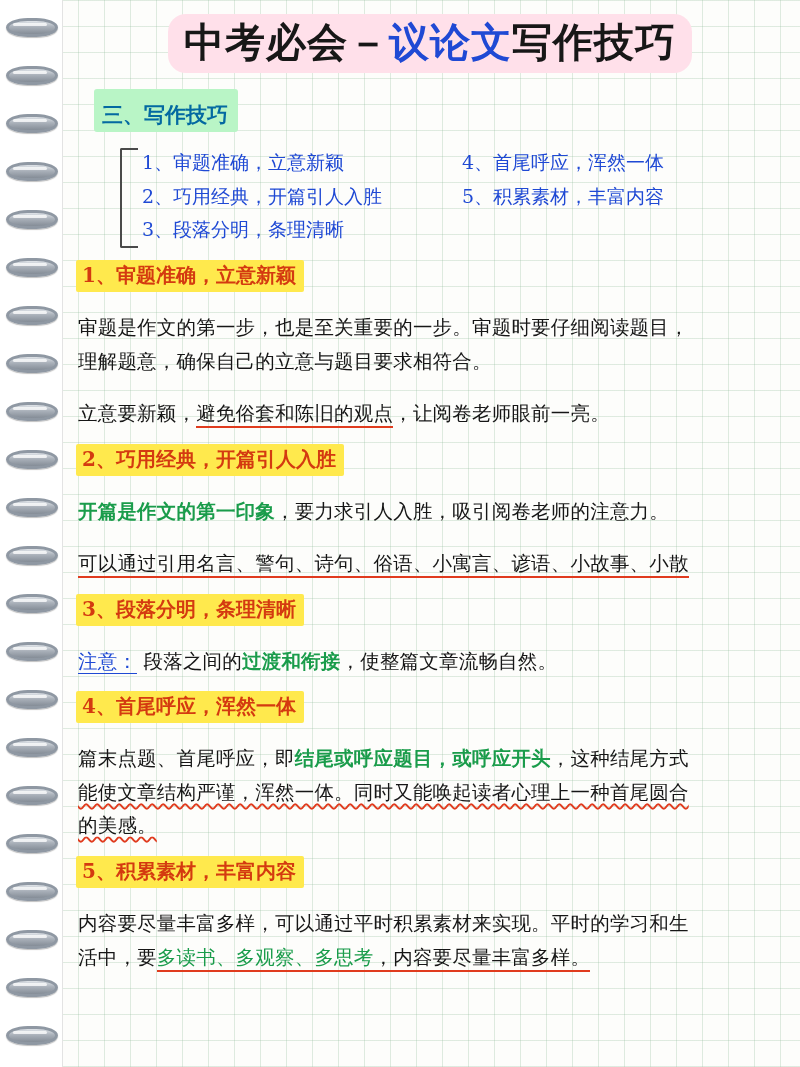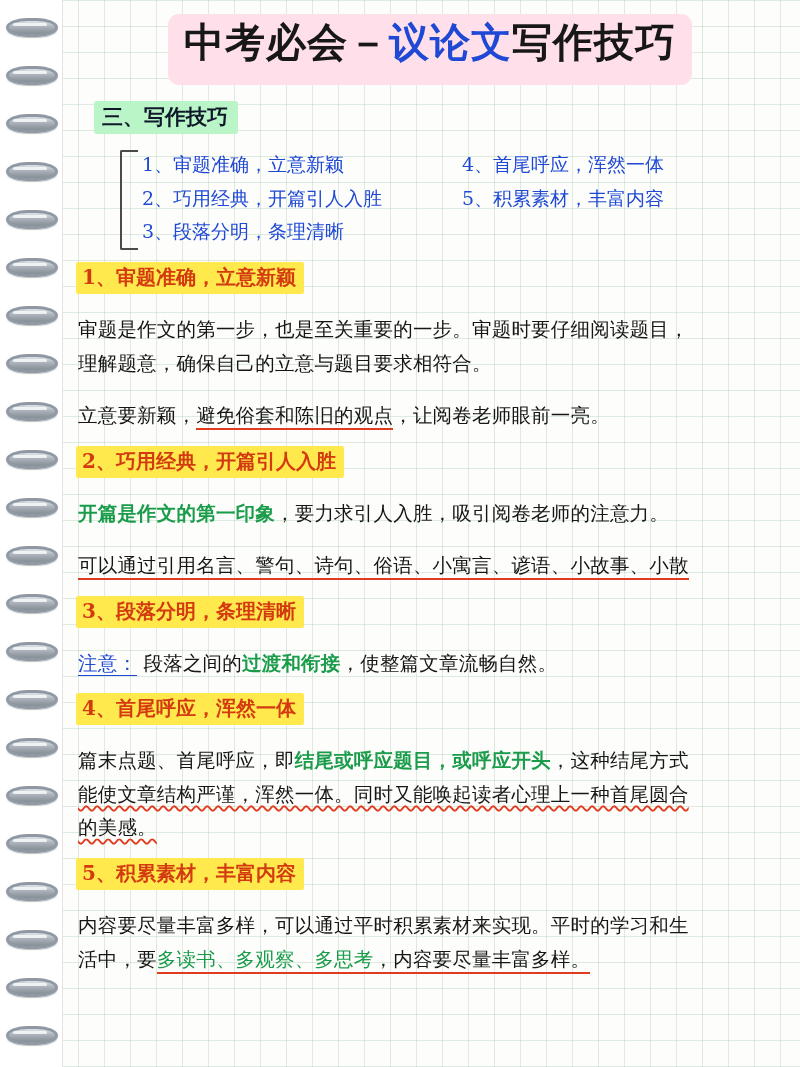--- a/index.html
+++ b/index.html
@@ -66,42 +66,42 @@
   }
 
   
   .title-wrap {
     margin-top: 14px;
     text-align: center;
   }
   .title {
     display: inline-block;
     background: #ffe0ea;
-    border-radius: 11px;
-    padding: 4px 16px 18px 16px;
+    border-radius: 18px;
+    padding: 4px 16px 6px 16px;
     font-family: "DejaVu Serif", "Liberation Serif", serif;
     font-weight: bold;
     font-size: 40px;
     letter-spacing: 1px;
     line-height: 1.22;
     white-space: nowrap;
   }
   .t-black { color: #171717; }
   .t-blue  { color: #1f49d4; }
 
   
   .sec-head {
     margin: 16px 4px 0 18px;
     display: inline-block;
     background: #b9f5c6;
-    color: #0f172a;
+    color: #0369a1;
     font-family: "DejaVu Serif", "Liberation Serif", serif;
     font-weight: bold;
     font-size: 21px;
-    padding: 2px 10px 3px 8px;
+    padding: 12px 10px 3px 8px;
     border-radius: 3px;
   }
 
   
   .outline {
     position: relative;
     margin: 14px 0 0 66px;
     width: 600px;
   }
   .bracket {

